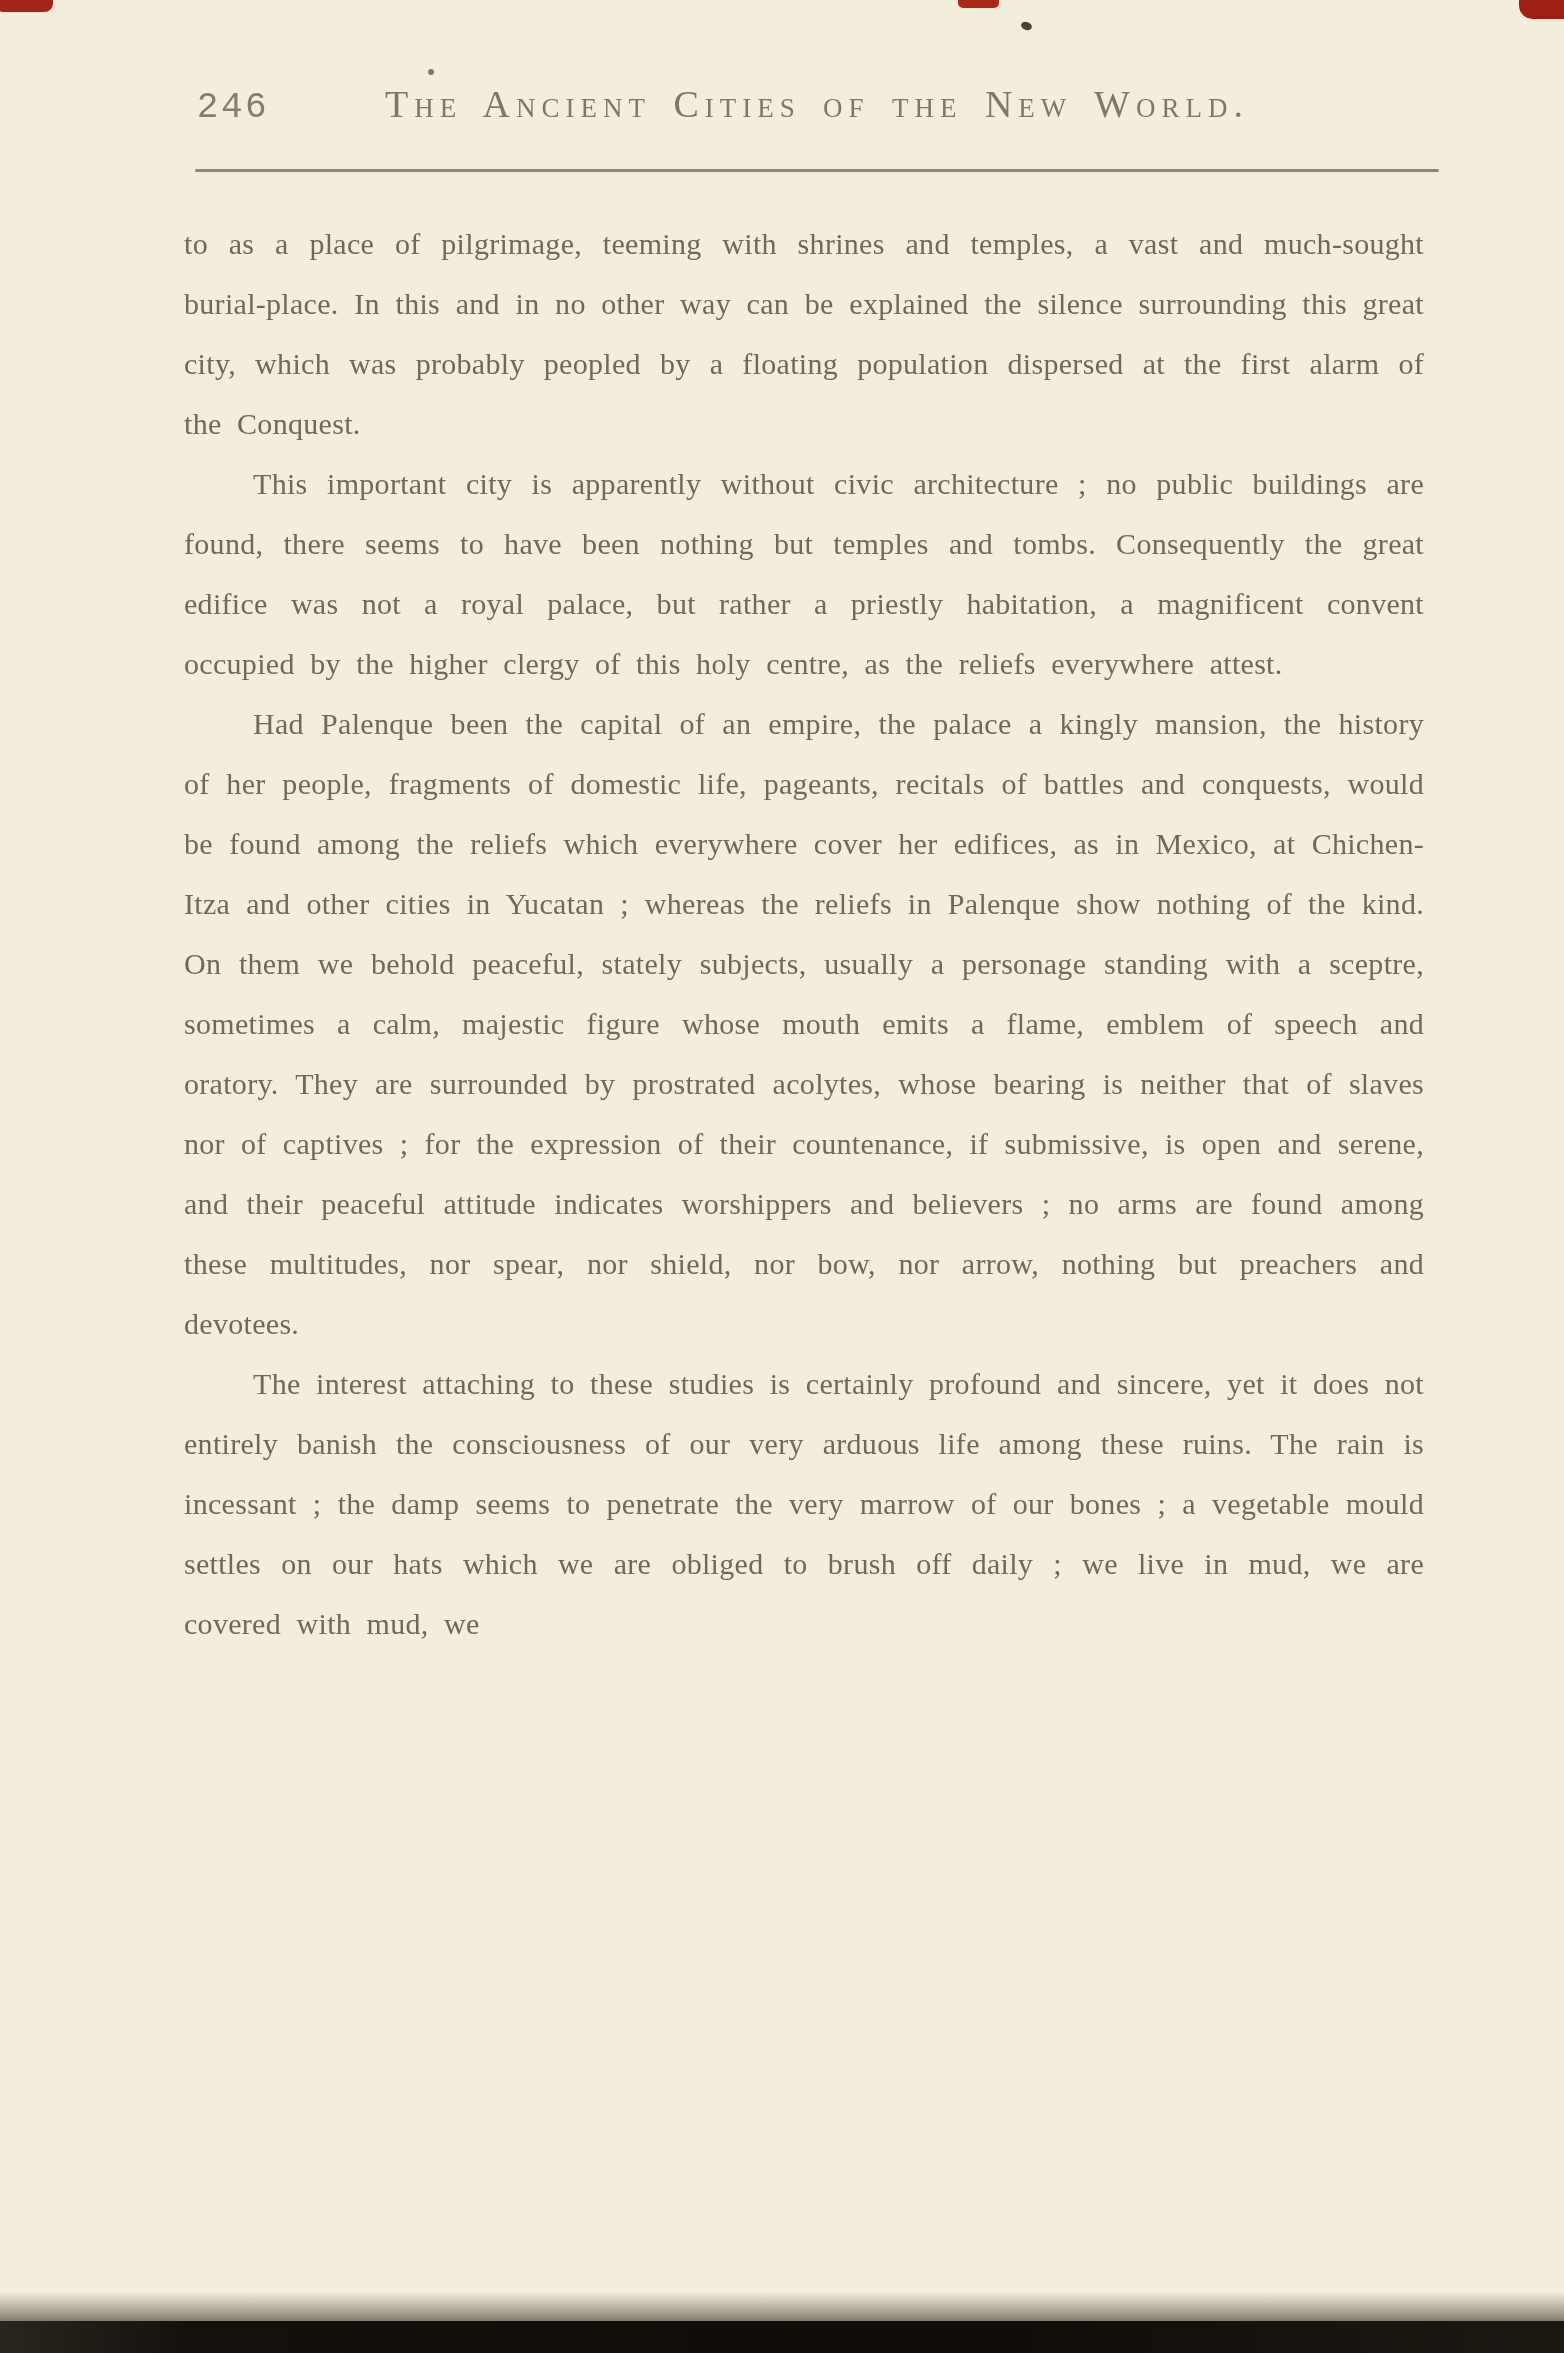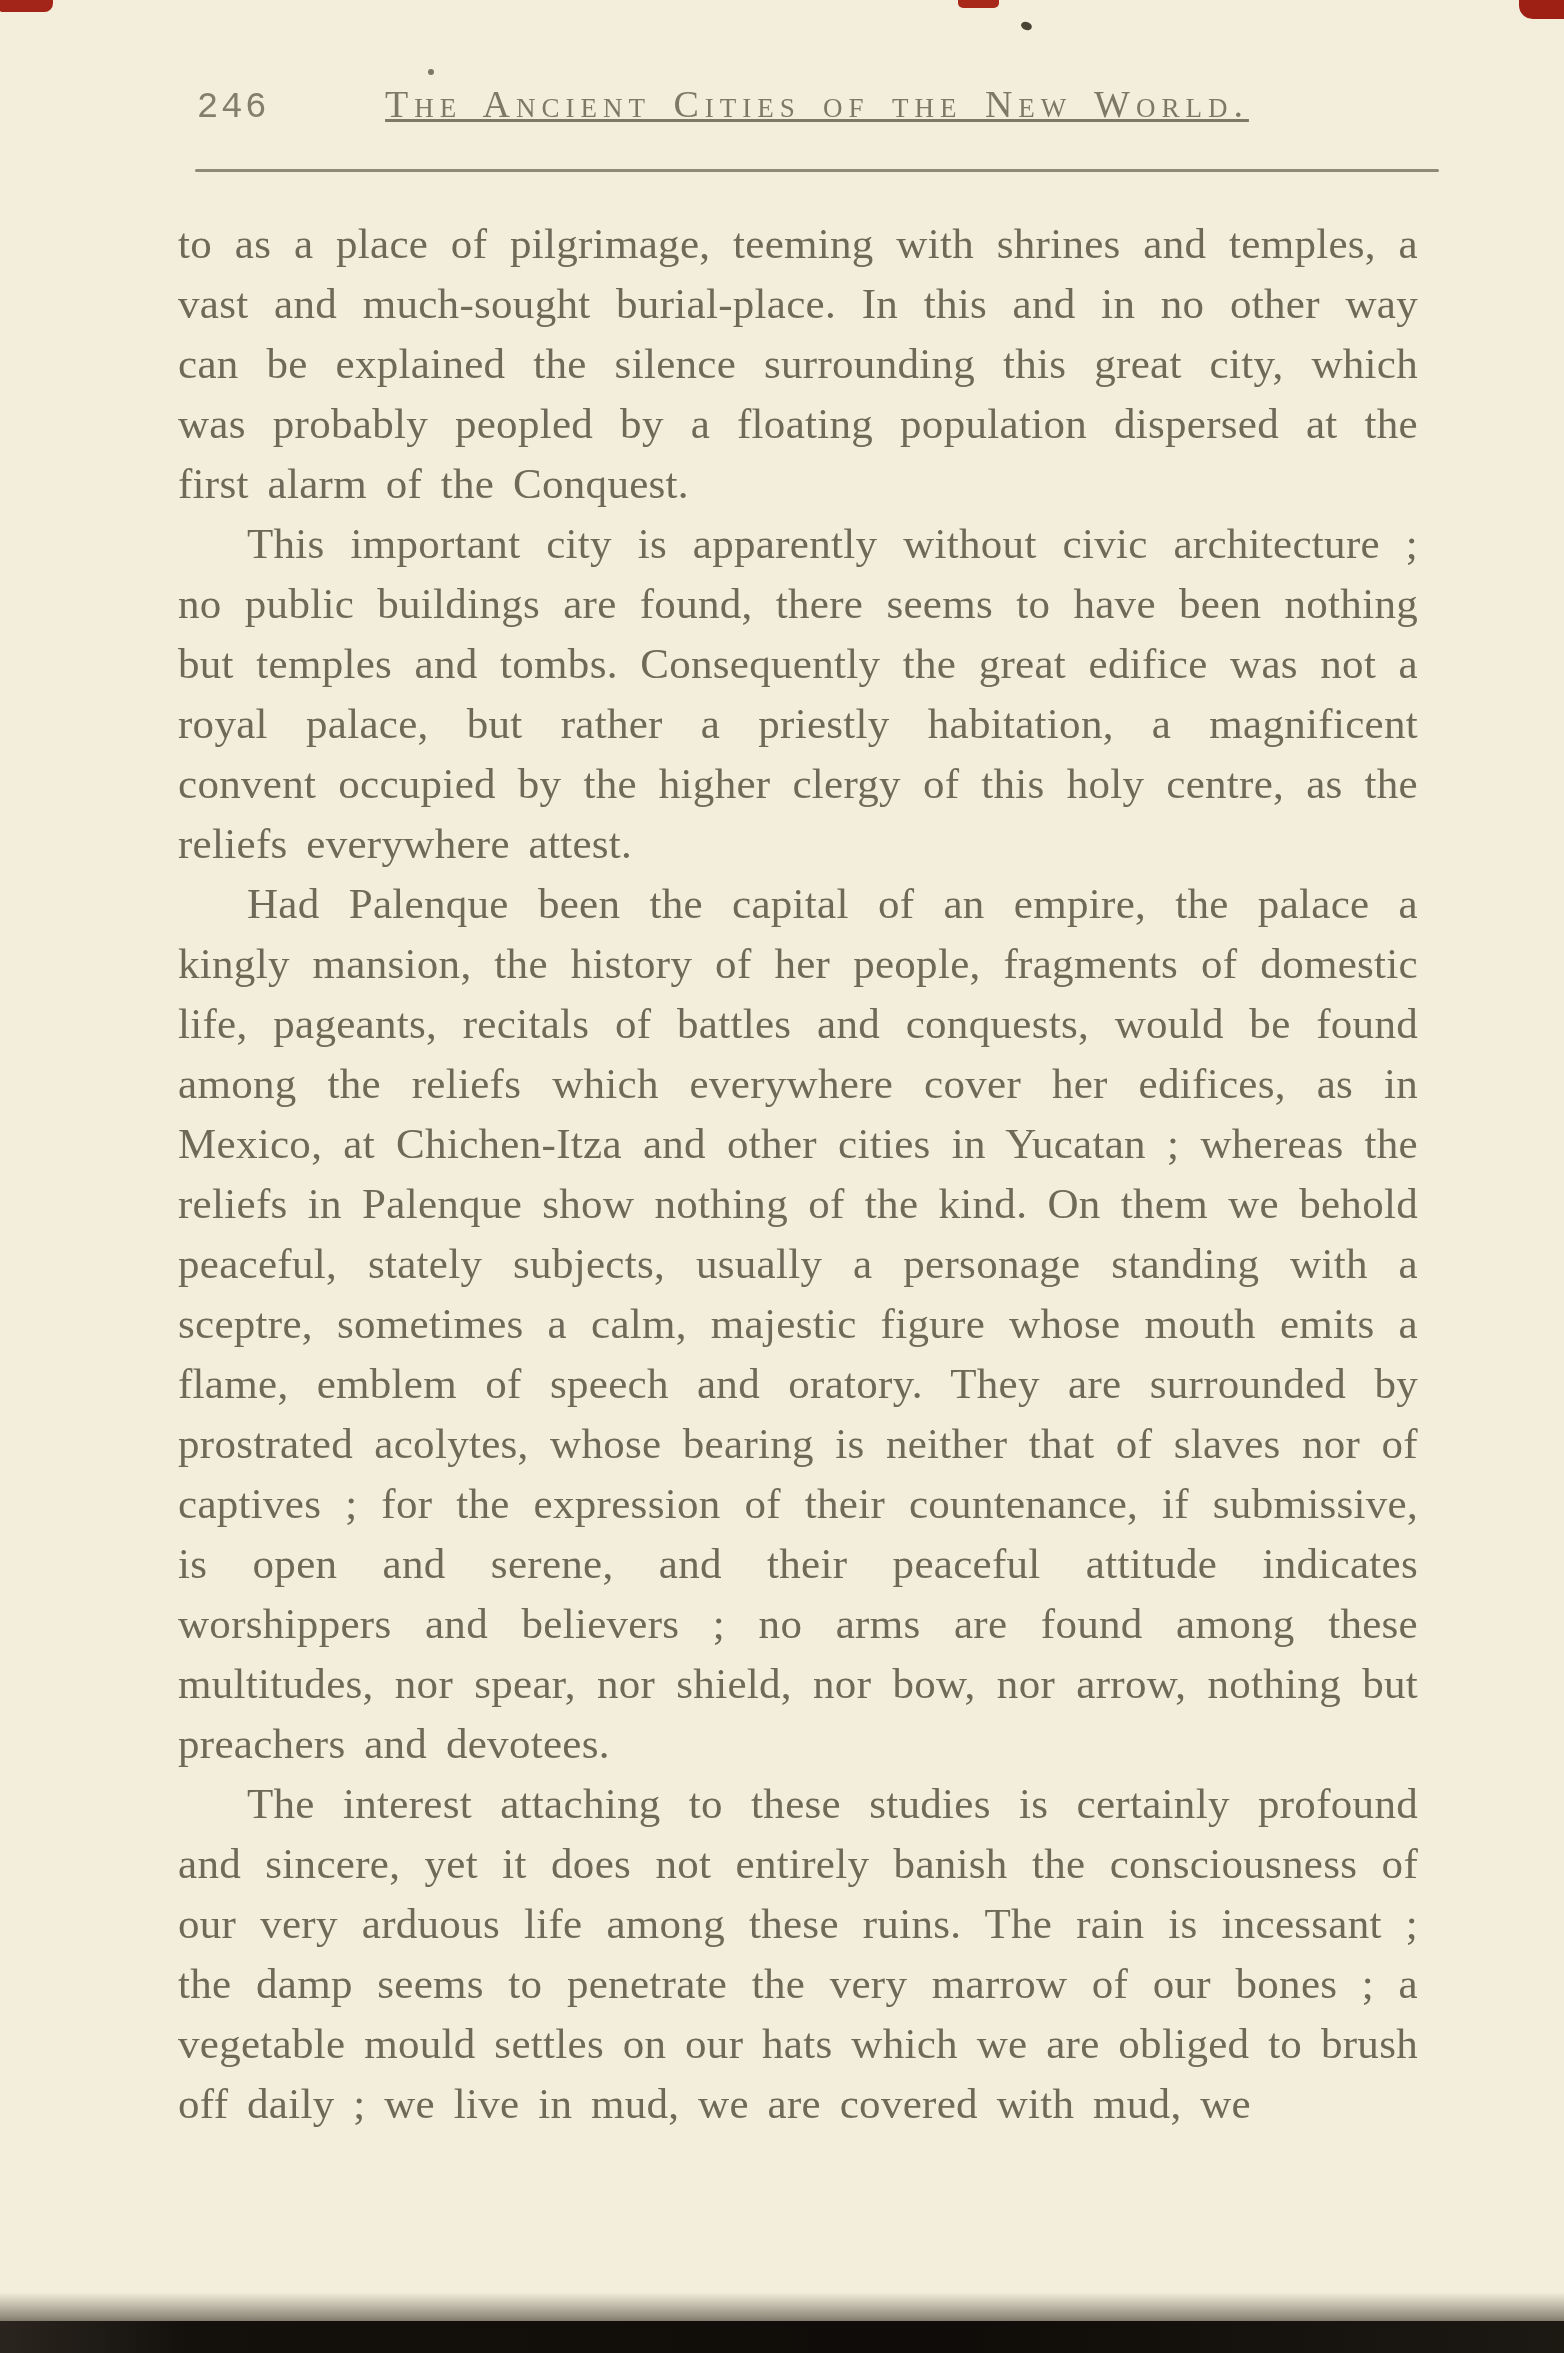--- a/index.html
+++ b/index.html
@@ -13,31 +13,31 @@
 
   
   .header-row { position:absolute; top:82px; left:195px; width:1244px; height:55px; }
   .page-number {
     position:absolute; left:1.7px; top:5.1px;
     font-size:36px; color:#857e6c; letter-spacing:2.6px;font-family:Liberation Mono, monospace;
   }
   .running-head {
     position:absolute; left:0; right:0; top:0; text-align:center;
     font-variant:small-caps; font-size:38px; letter-spacing:6px;
-    color:#7e7866; word-spacing:6.9px; white-space:nowrap;text-decoration:underline;
+    color:#7e7866; word-spacing:6.9px; white-space:nowrap;
   }
   .head-rule {
     position:absolute; top:169px; left:195px; width:1244px; height:2.6px;
     background:#8e8878; border-radius:1.7px;
   }
 
   
   .body-text {
-    position:absolute; top:214px; left:178px; width:1240px;
-    font-size:43px; line-height:60px; color:#6e6959;
+    position:absolute; top:214px; left:184px; width:1240px;
+    font-size:30px; line-height:60px; color:#6e6959;
     text-align:justify; word-spacing:7.7px; letter-spacing:0.3px;
   }
   .body-text p { margin:0; }
   .body-text p.indent { text-indent:69px; }
 
   
   .artifact { position:absolute; }
   .red-tl { left:0; top:0; width:53px; height:12px; background:#a32418; border-radius:0 0 8.6px 1.7px; }
   .red-tc { left:958px; top:0; width:41px; height:7.7px; background:#a8281a; border-radius:0 0 5.1px 5.1px; }
   .red-tr { right:0; top:0; width:45px; height:19px; background:#9e2015; border-radius:0 0 0 13.7px; }

